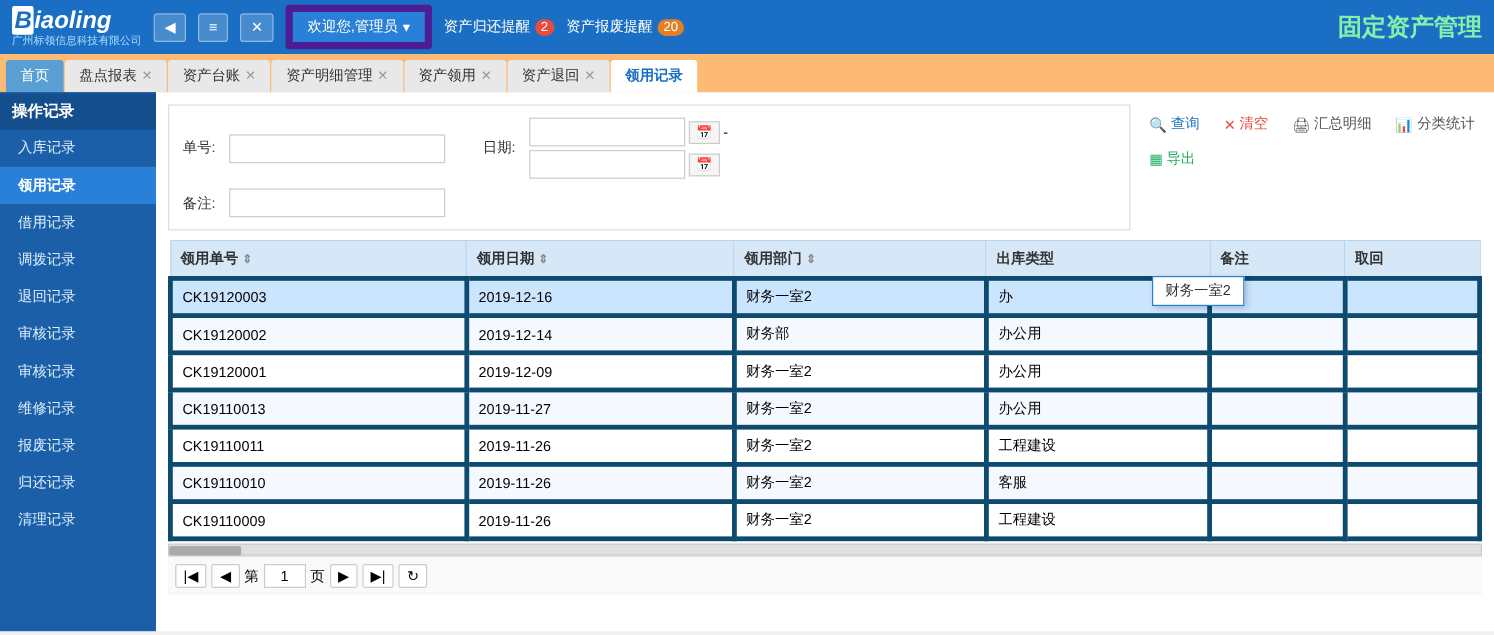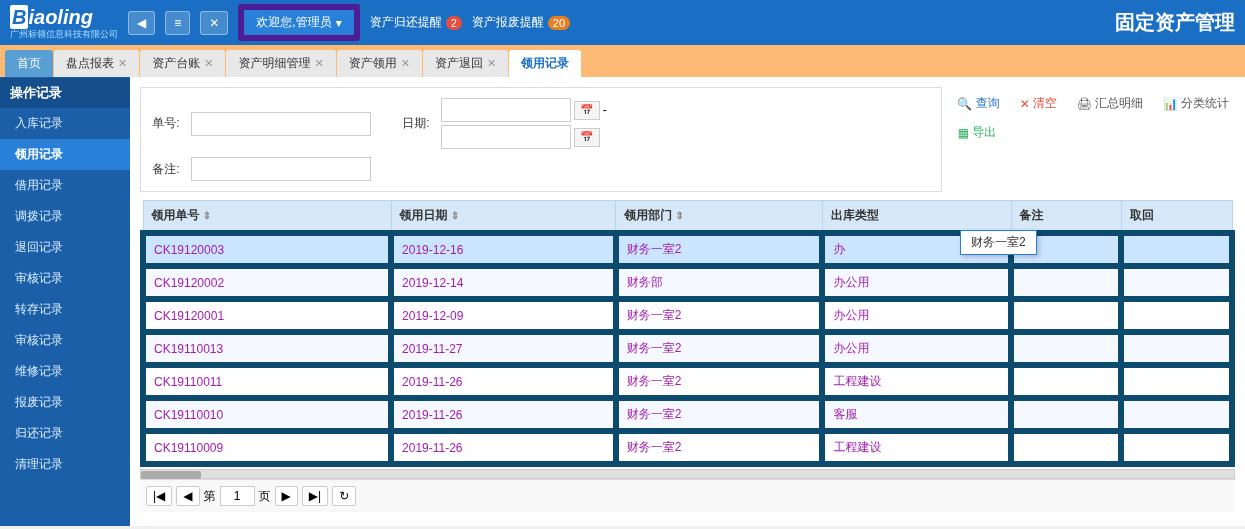--- a/index.html
+++ b/index.html
@@ -5,21 +5,21 @@
     * { margin: 0; padding: 0; box-sizing: border-box; }
     body { font-family: Microsoft YaHei, Arial, sans-serif; font-size: 12px; background: #f0f0f0; width: 1245px; height: 529px; overflow: hidden; }
 
     
     .header { background: #1a6fc4; height: 45px; display: flex; align-items: center; padding: 0 10px; gap: 10px; }
     .header-nav-btn { background: rgba(255,255,255,0.2); border: 1px solid rgba(255,255,255,0.4); color: white; border-radius: 3px; padding: 4px 8px; cursor: pointer; font-size: 12px; }
     .header-welcome { background: #2980d9; border: 6px solid #4c1d95; color: white; border-radius: 3px; padding: 4px 12px; cursor: pointer; font-size: 12px; display: flex; align-items: center; gap: 4px; }
     .header-alert { color: white; font-size: 12px; cursor: pointer; display: flex; align-items: center; gap: 4px; }
     .badge { background: #e74c3c; color: white; border-radius: 10px; padding: 1px 5px; font-size: 11px; }
     .badge-blue { background: #e67e22; text-align: right; }
-    .header-title { margin-left: auto; color: #ffffff; font-size: 20px; font-weight: bold; }
+    .header-title { margin-left: auto; color: #86efac; font-size: 20px; font-weight: bold; }
 
     
     .tabs-bar { background: #fdba74; padding: 5px 5px 0 5px; display: flex; gap: 1px; align-items: flex-end; }
     .tab { background: #e8e8e8; border-radius: 3px 3px 0 0; padding: 5px 12px; cursor: pointer; font-size: 12px; display: flex; align-items: center; gap: 4px; color: #333; }
     .tab.active { background: white; font-weight: bold; color: #1a6fc4; }
     .tab-close { color: #999; font-size: 11px; cursor: pointer; }
     .tab-home { background: #5a9fd4; color: white; }
 
     
     .layout { display: flex; height: calc(529px - 45px - 35px); }
@@ -39,21 +39,21 @@
     .btn { border: none; background: none; cursor: pointer; font-size: 12px; display: flex; align-items: center; gap: 3px; padding: 3px 6px; }
     .btn-query { color: #1a6fc4; }
     .btn-clear { color: #e74c3c; }
     .btn-summary { color: #555; }
     .btn-category { color: #555; }
     .btn-export { color: #27ae60; }
 
     
     .data-table { width: 100%; border-collapse: collapse; font-size: 12px; }
     .data-table th { background: #d6e8f7; border: 1px solid #b8d4ed; padding: 6px 8px; text-align: left; color: #333; white-space: nowrap; }
-    .data-table td { border: 6px solid #0c4a6e; padding: 5px 8px; color: #a21caf; white-space: nowrap; }
+    .data-table td { border: 4px solid #0c4a6e; padding: 5px 8px; color: #000000; white-space: nowrap; }
     .data-table tr:nth-child(even) { background: #f5f9ff; }
     .data-table tr.selected { background: #cce5ff; }
 
     
     .tooltip-box { position: absolute; background: white; border: 1px solid #2a7fd4; padding: 3px 10px; font-size: 12px; color: #333; box-shadow: 2px 2px 5px rgba(0,0,0,0.2); z-index: 100; }
 
     
     .pagination { display: flex; align-items: center; gap: 4px; padding: 6px; border-top: 1px solid #ddd; background: #f9f9f9; }
     .page-btn { border: 1px solid #ccc; background: #fff; padding: 2px 6px; cursor: pointer; font-size: 12px; border-radius: 2px; }
     .page-input { border: 1px solid #ccc; width: 35px; text-align: center; font-size: 12px; padding: 2px; }
@@ -131,23 +131,20 @@
       <span>借用记录</span>
     </div>
     <div class="sidebar-item">
       <span>调拨记录</span>
     </div>
     <div class="sidebar-item">
       <span>退回记录</span>
     </div>
     <div class="sidebar-item">
       <span>审核记录</span>
-    </div>
-    <div class="sidebar-item">
-      <span>转存记录</span>
     </div>
     <div class="sidebar-item">
       <span>审核记录</span>
     </div>
     <div class="sidebar-item">
       <span>维修记录</span>
     </div>
     <div class="sidebar-item">
       <span>报废记录</span>
     </div>

